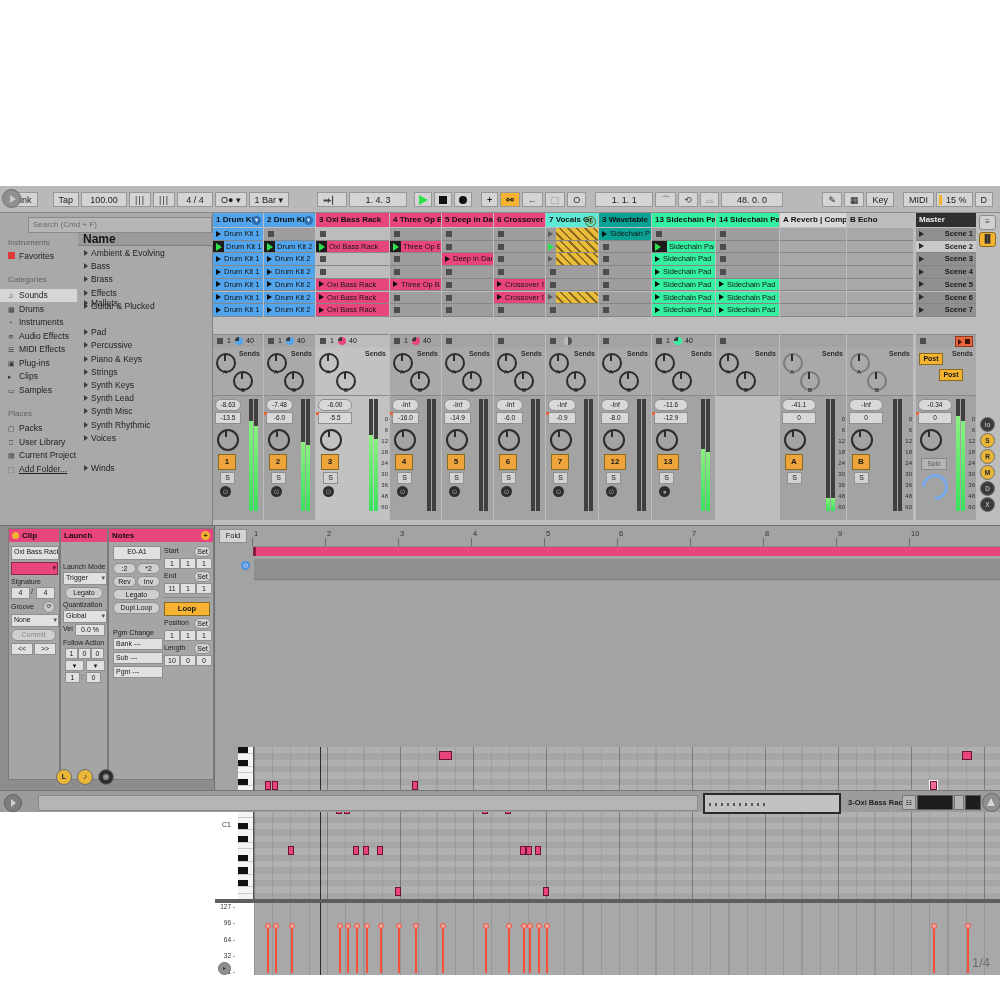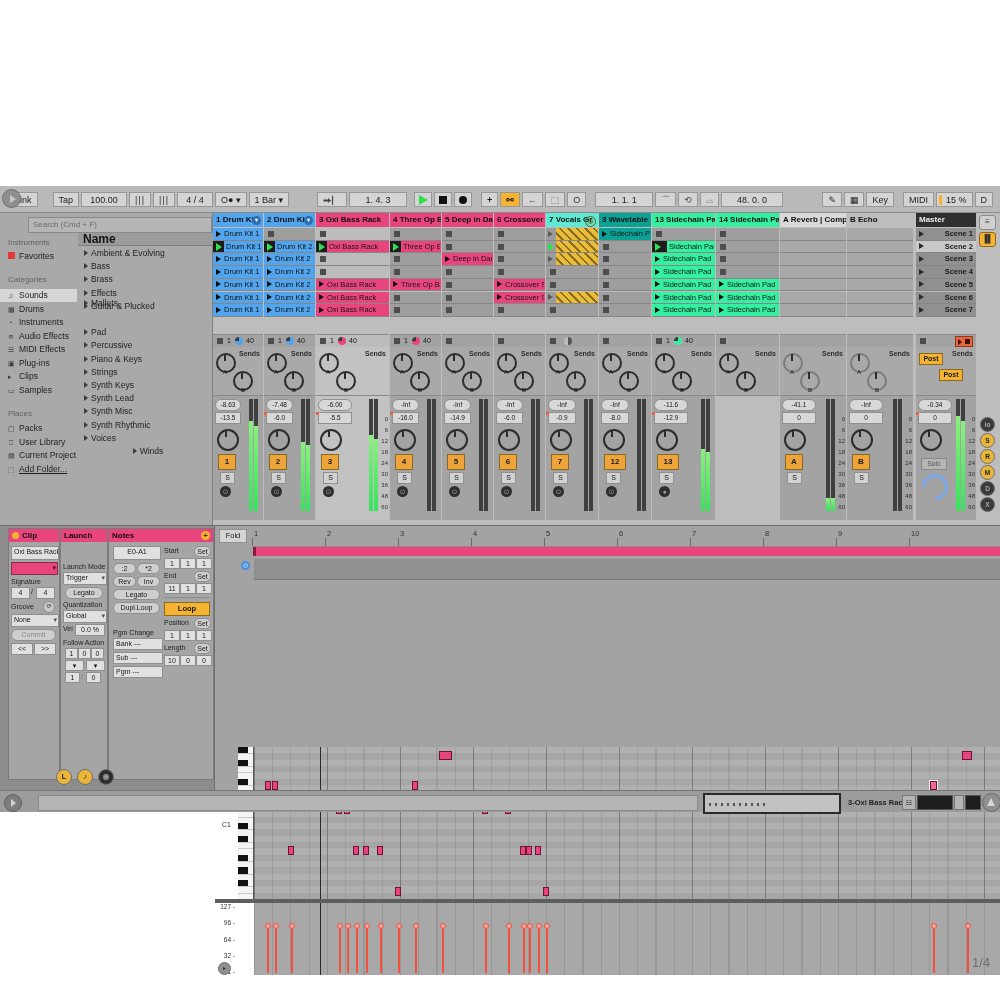--- a/index.html
+++ b/index.html
@@ -93,21 +93,21 @@
         <div class="bitem abs" style="left: 79px; top: 84px; width: 133px; padding-left: 5px;"><div class="tri"></div>Mallets</div>
         <div class="bitem abs" style="left: 79px; top: 113.2px; width: 133px; padding-left: 5px;"><div class="tri"></div>Pad</div>
         <div class="bitem abs" style="left: 79px; top: 126.4px; width: 133px; padding-left: 5px;"><div class="tri"></div>Percussive</div>
         <div class="bitem abs" style="left: 79px; top: 139.6px; width: 133px; padding-left: 5px;"><div class="tri"></div>Piano &amp; Keys</div>
         <div class="bitem abs" style="left: 79px; top: 152.8px; width: 133px; padding-left: 5px;"><div class="tri"></div>Strings</div>
         <div class="bitem abs" style="left: 79px; top: 166px; width: 133px; padding-left: 5px;"><div class="tri"></div>Synth Keys</div>
         <div class="bitem abs" style="left: 79px; top: 179.2px; width: 133px; padding-left: 5px;"><div class="tri"></div>Synth Lead</div>
         <div class="bitem abs" style="left: 79px; top: 192.4px; width: 133px; padding-left: 5px;"><div class="tri"></div>Synth Misc</div>
         <div class="bitem abs" style="left: 79px; top: 205.6px; width: 133px; padding-left: 5px;"><div class="tri"></div>Synth Rhythmic</div>
         <div class="bitem abs" style="left: 79px; top: 218.8px; width: 133px; padding-left: 5px;"><div class="tri"></div>Voices</div>
-        <div class="bitem abs" style="left: 79px; top: 232px; width: 133px; padding-left: 5px; text-align: center;"><div class="tri"></div>Winds</div>
+        <div class="bitem abs" style="left: 79px; top: 249px; width: 133px; padding-left: 5px;"><div class="tri"></div>Winds</div>
         <div style="position: absolute; left: 28px; top: 466px; width: 178px; height: 16px; background: rgb(178, 178, 178); border: 1px solid rgb(138, 138, 138);">
           <div style="position: absolute; left: 4px; top: 2px; font-size: 9px; color: rgb(61, 125, 224);">◕</div>
         </div>
         <div style="position: absolute; left: 4px; top: 464px; width: 18px; height: 18px; border-radius: 50%; background: rgb(143, 143, 143); border: 1px solid rgb(112, 112, 112);"></div>
       </div>
       <div class="abs" style="left: 0px; top: 27px; width: 1000px; height: 307px;">
         <div class="abs" style="left: 213px; top: 0px; width: 50px; height: 328px;">
           <div class="thead" style="background: rgb(82, 165, 236); color: rgb(16, 16, 16); position: relative;">1 Drum Kit<div style="position: absolute; right: 2px; top: 3px; width: 9px; height: 9px; border-radius: 50%; background: rgb(47, 111, 176); color: rgb(223, 239, 252); font-size: 6px; line-height: 9px; text-align: center;">▾</div></div>
           <div class="slot" style="top: 15px; width: 100%; height: 12.7px; background: rgb(82, 165, 236);">
             <div class="ptri"></div>

